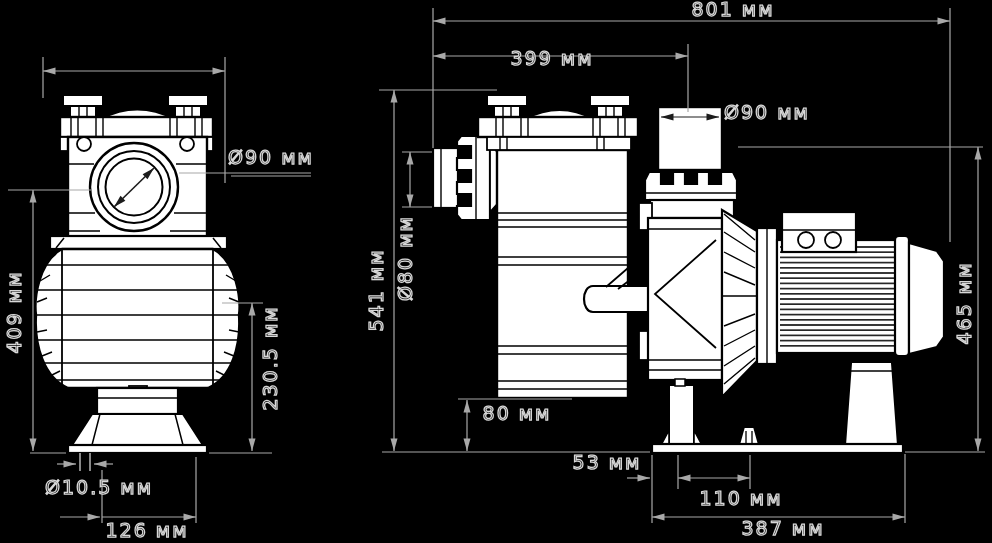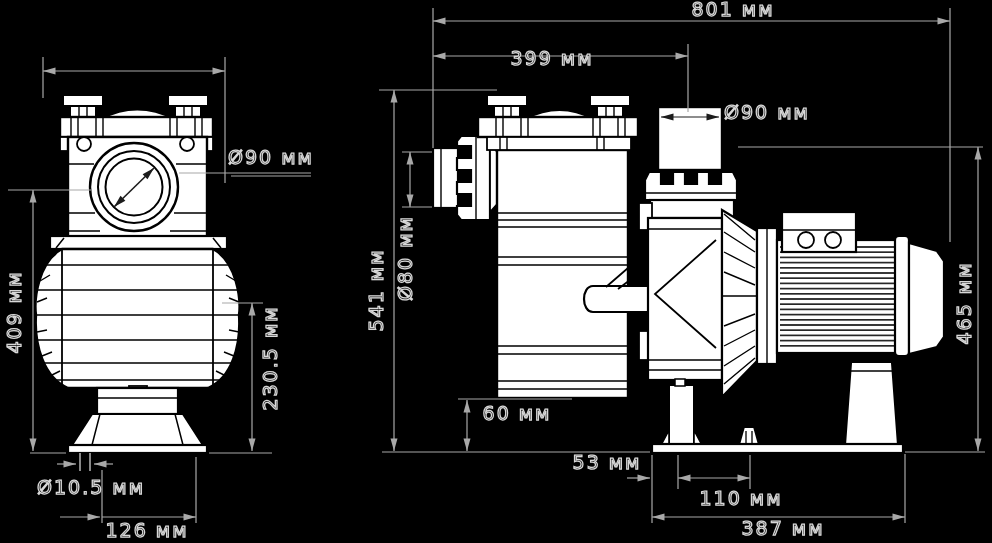--- a/index.html
+++ b/index.html
@@ -189,27 +189,27 @@
     <line x1="652" y1="517" x2="905" y2="517" marker-start="url(#ag)" marker-end="url(#ag)"></line>
     <path d="M905,454 V523"></path>
     <path d="M738,147 H983"></path>
     <line x1="978" y1="147" x2="978" y2="451" marker-start="url(#ag)" marker-end="url(#ag)"></line>
   </g>
 </svg>
 
 <div class="dim" style="left:271px;top:157px;">Ø90 мм</div>
 <div class="dim v" style="left:14px;top:312px;">409 мм</div>
 <div class="dim v" style="left:270px;top:358px;">230.5 мм</div>
-<div class="dim" style="left:91px;top:487px;text-align:center;">Ø10.5 мм</div>
+<div class="dim" style="left:99px;top:487px;text-align:center;">Ø10.5 мм</div>
 <div class="dim" style="left:147px;top:530px;">126 мм</div>
 
 <div class="dim" style="left:733px;top:9px;">801 мм</div>
 <div class="dim" style="left:552px;top:46px;margin-top:12px;">399 мм</div>
 <div class="dim v" style="left:376px;top:290px;">541 мм</div>
 <div class="dim v" style="left:405px;top:258px;">Ø80 мм</div>
 <div class="dim" style="left:767px;top:112px;">Ø90 мм</div>
-<div class="dim" style="left:517px;top:413px;">60 мм</div>
+<div class="dim" style="left:517px;top:413px;">80 мм</div>
 <div class="dim" style="left:607px;top:462px;">53 мм</div>
 <div class="dim" style="left:741px;top:498px;">110 мм</div>
 <div class="dim" style="left:783px;top:528px;">387 мм</div>
 <div class="dim v" style="left:964px;top:303px;">465 мм</div>
 
 </div>
 
 </body></html>

